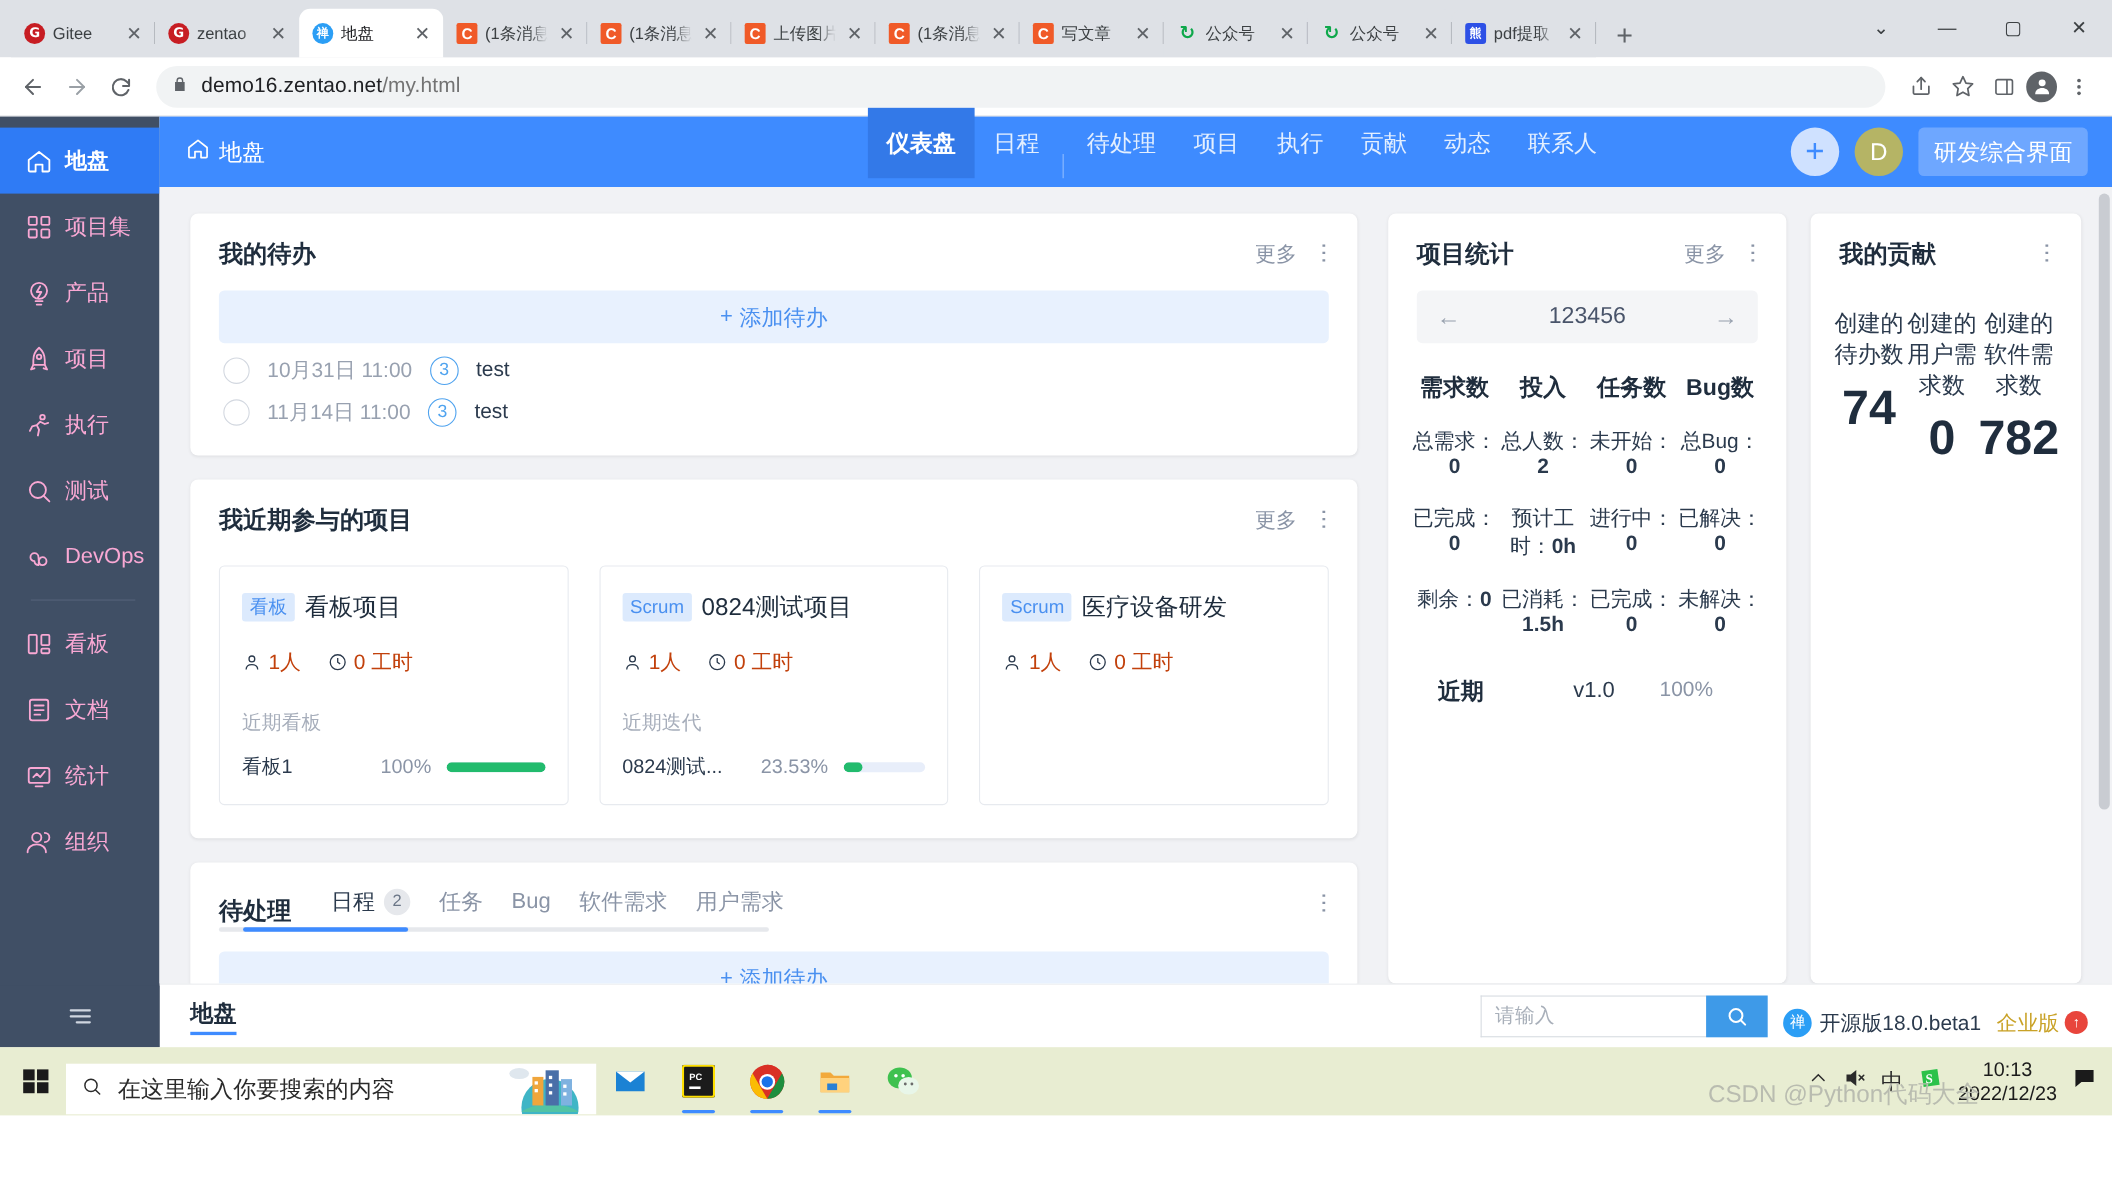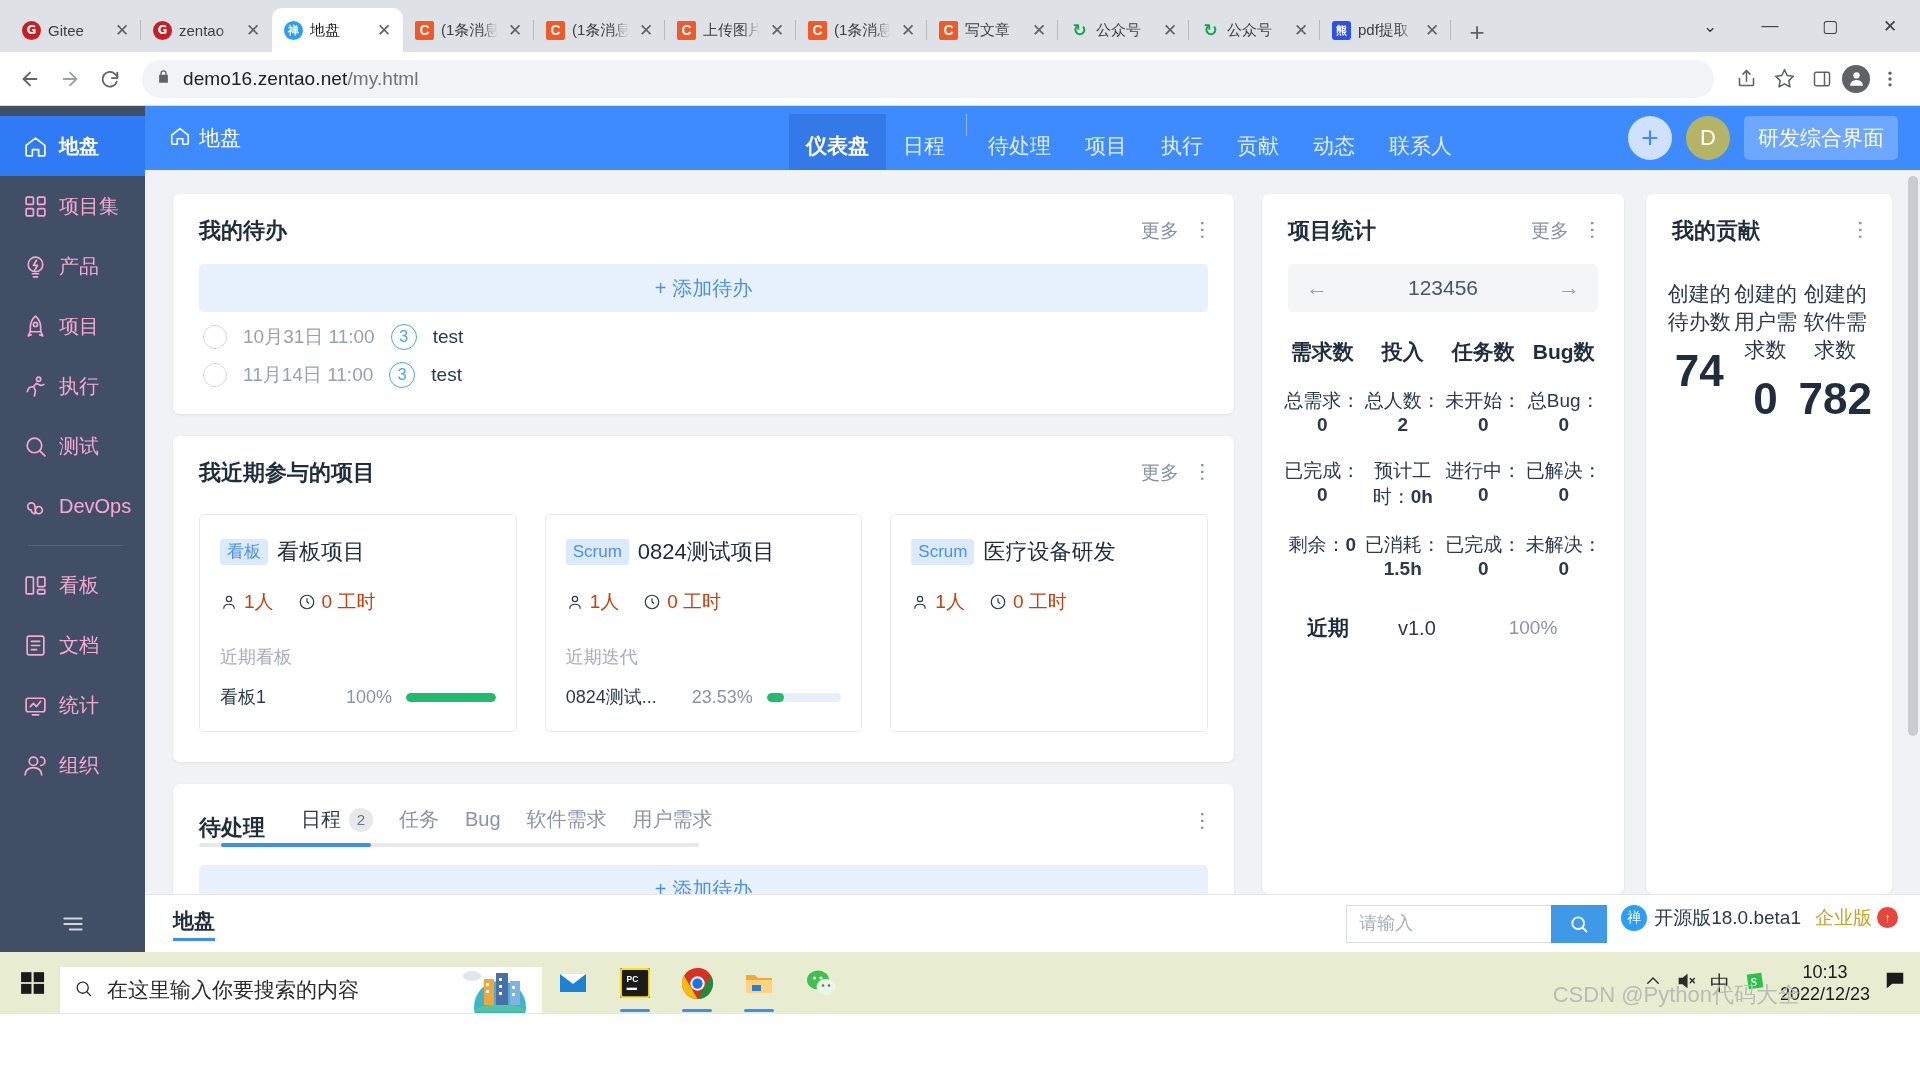--- a/index.html
+++ b/index.html
@@ -112,21 +112,21 @@
   #main-col { flex: 1; display: flex; flex-direction: column; min-width: 0; }
 
   #app-header {
     height: 64px; background: #3e8bff; display: flex; align-items: center;
     padding: 0 0 0 24px; flex: 0 0 64px; position: relative;
   }
   #hdr-brand {
     display: flex; align-items: center; gap: 8px; color: #fff;
     font-size: 21px; width: 620px;
   }
-  #hdr-nav { display: flex; align-items: flex-start; height: 48px; font-family: Liberation Mono, monospace; }
+  #hdr-nav { display: flex; align-items: flex-end; height: 48px; font-family: Liberation Mono, monospace; }
   .nav-item {
     color: #e3efff; font-size: 21px; padding: 0 17px; height: 64px;
     display: flex; align-items: center; white-space: nowrap;
   }
   .nav-item.active { background: #3379e8; color: #fff; font-weight: 700; }
   .nav-sep { width: 1px; height: 22px; background: #8fbcff; margin: 0 4px; }
   #hdr-right {
     margin-left: auto; display: flex; align-items: center; gap: 14px;
     padding-right: 22px;
   }
@@ -230,21 +230,21 @@
     display: grid; grid-template-columns: repeat(4, 1fr);
     padding: 26px 20px 0 20px; text-align: center; row-gap: 22px;
   }
   .stat-h { font-size: 21px; font-weight: 700; color: #1f2d3d; }
   .stat-c { font-size: 19px; color: #2b3a4d; }
   .stat-c b { font-weight: 700; }
   #stat-recent {
     display: flex; align-items: center; padding: 34px 26px 28px 26px; gap: 30px;
   }
   #stat-recent .rlabel { font-size: 21px; font-weight: 700; color: #1f2d3d; width: 80px; text-align: center; }
-  #stat-recent .rver { font-size: 20px; color: #2b3a4d; width: 70px; text-align: left; }
+  #stat-recent .rver { font-size: 20px; color: #2b3a4d; width: 70px; text-align: right; }
   #stat-recent .rpct { font-size: 19px; color: #8a94a6; width: 70px; text-align: center; }
   #stat-recent .bar { max-width: 210px; }
 
   
   #contrib-grid {
     display: grid; grid-template-columns: repeat(3, 1fr);
     text-align: center; padding: 34px 20px 20px 20px; row-gap: 10px;
   }
   .contrib-l { font-size: 21px; color: #2b3a4d; }
   .contrib-v { font-size: 44px; font-weight: 700; color: #1f2d3d; margin-top: 10px; }
@@ -256,21 +256,21 @@
   }
 
   
   #app-footer {
     height: 58px; background: #fff; border-top: 1px solid #e4e6ea;
     display: flex; align-items: center; padding: 0 22px 0 28px; gap: 14px;
     flex: 0 0 58px;
   }
   #footer-tab { font-size: 21px; color: #1f2d3d; font-weight: 700; position: relative; padding-bottom: 6px; }
   #footer-tab::after { content: ""; position: absolute; left: 0; bottom: 0; width: 100%; height: 3px; background: #3e8bff; }
-  #footer-right { margin-left: auto; display: flex; align-items: flex-start; gap: 14px; }
+  #footer-right { margin-left: auto; display: flex; align-items: flex-end; gap: 14px; }
   #footer-search { display: flex; align-items: center; }
   #footer-search input {
     width: 205px; height: 38px; border: 1px solid #d8dce2; border-right: none;
     padding: 0 12px; font-size: 18px; color: #2b3a4d; outline: none;
     font-family: "Liberation Sans", sans-serif;
   }
   #footer-search input::placeholder { color: #a9b0ba; }
   #footer-search button {
     width: 56px; height: 38px; background: #3e9ae8; border: none; color: #fff;
     font-size: 20px; display: flex; align-items: center; justify-content: center;

